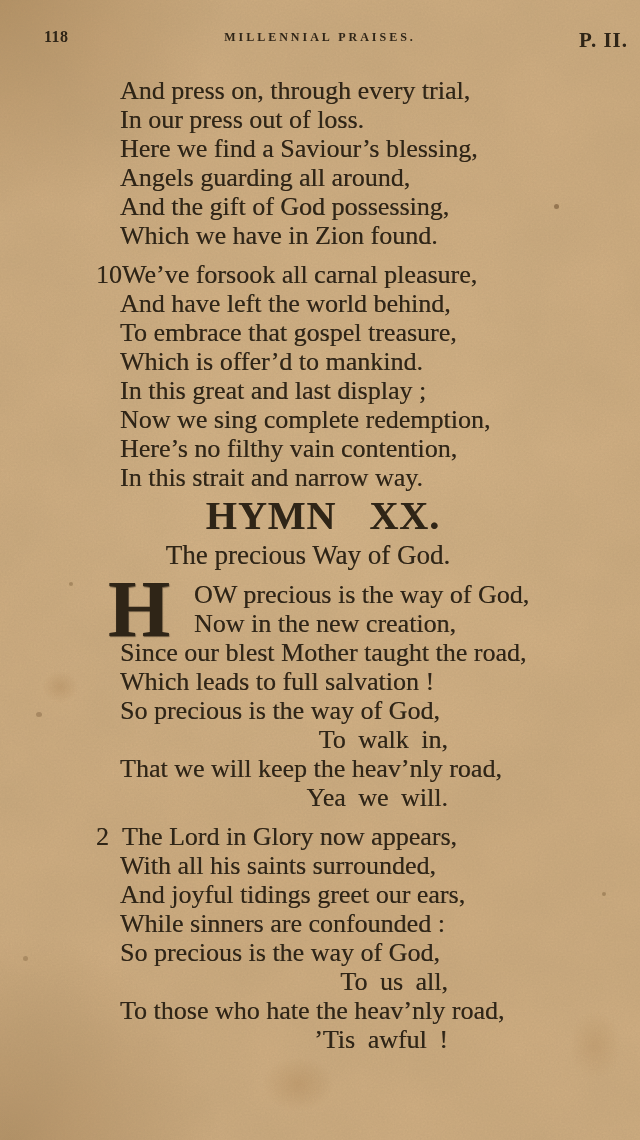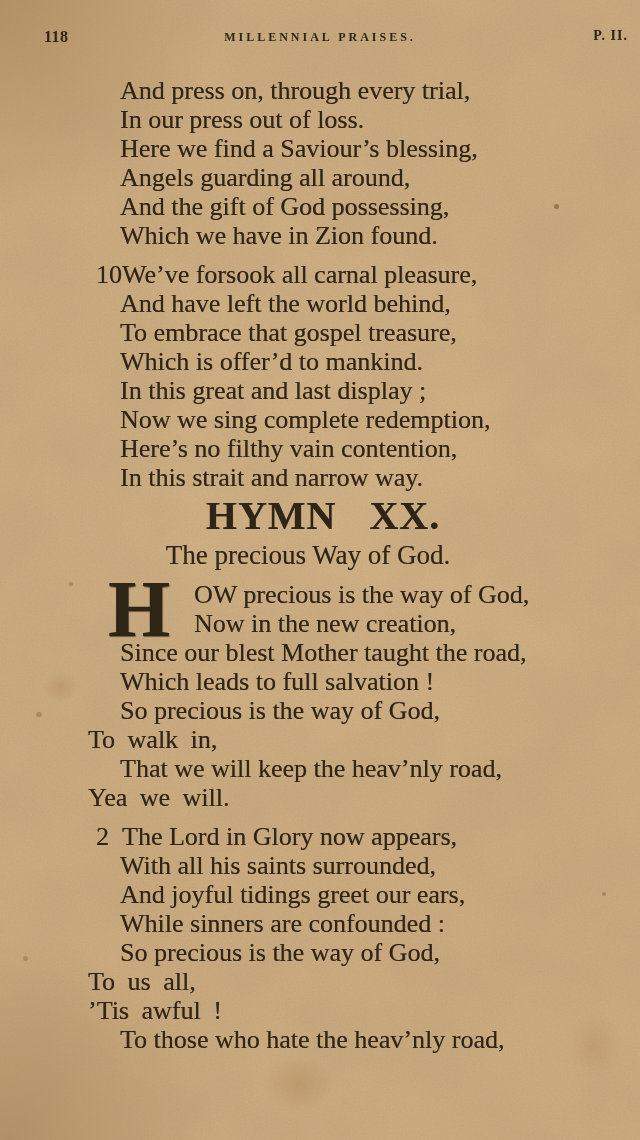--- a/index.html
+++ b/index.html
@@ -33,31 +33,31 @@
   .f3{left:36px;top:712px;width:6px;height:5px;background:rgba(86,58,28,.28);}
   .f4{left:602px;top:892px;width:4px;height:4px;background:rgba(86,58,28,.30);}
   .f5{left:23px;top:956px;width:5px;height:5px;background:rgba(86,58,28,.25);}
 
   
   .running-head{position:absolute;top:28px;left:0;width:100%;height:26px;
     font-weight:bold;letter-spacing:.5px;}
   .running-head .pageno{position:absolute;left:44px;top:0;font-size:16px;}
   .running-head .title{position:absolute;left:50%;top:2px;transform:translateX(-50%);
     font-size:12px;letter-spacing:3px;white-space:nowrap;}
-  .running-head .part{position:absolute;right:12px;top:0;font-size:14px;letter-spacing:1px;}
+  .running-head .part{position:absolute;right:12px;top:0;font-size:21px;letter-spacing:1px;}
 
   
   .poem{position:absolute;top:76px;left:88px;width:500px;
     font-size:26px;line-height:29px;}
   .line{white-space:nowrap;padding-left:32px;
     text-shadow:.3px .3px .6px rgba(47,37,23,.55);}
   .line .num:empty{display:none;}
   .line.stanza{padding-left:8px;margin-top:10px;}
   .line.stanza .num{display:inline-block;min-width:26px;}
-  .line.center{padding-left:0;width:360px;text-align:left;word-spacing:6px;}
+  .line.center{padding-left:0;width:360px;text-align:right;word-spacing:6px;}
   .hymn-heading{margin:8px 0 0 0;width:470px;text-align:center;
     font-size:40px;line-height:32px;font-weight:bold;letter-spacing:1px;
     white-space:pre;text-shadow:.3px .3px .6px rgba(47,37,23,.55);}
   .hymn-subtitle{margin-top:8px;width:440px;text-align:center;
     font-size:27px;line-height:30px;
     text-shadow:.3px .3px .6px rgba(47,37,23,.5);}
   .dropcap-block{position:relative;margin-top:10px;min-height:58px;}
   .dropcap-block .cap{position:absolute;left:20px;top:0;
     font-size:80px;line-height:58px;font-weight:bold;
     text-shadow:.5px .5px 1px rgba(47,37,23,.6);}
@@ -133,18 +133,18 @@
         <div class="line normal"><span class="txt">So precious is the way of God,</span></div>
         <div class="line center"><span class="txt">To walk in,</span></div>
         <div class="line normal"><span class="txt">That we will keep the heav’nly road,</span></div>
         <div class="line center"><span class="txt">Yea we will.</span></div>
         <div class="line stanza"><span class="num">2 </span><span class="txt">The Lord in Glory now appears,</span></div>
         <div class="line normal"><span class="txt">With all his saints surrounded,</span></div>
         <div class="line normal"><span class="txt">And joyful tidings greet our ears,</span></div>
         <div class="line normal"><span class="txt">While sinners are confounded :</span></div>
         <div class="line normal"><span class="txt">So precious is the way of God,</span></div>
         <div class="line center"><span class="txt">To us all,</span></div>
+        <div class="line normal"><span class="txt">To those who hate the heav’nly road,</span></div>
         <div class="line center"><span class="txt">’Tis awful !</span></div>
-        <div class="line normal"><span class="txt">To those who hate the heav’nly road,</span></div>
       </div>
 
   </main>
 </div>
 
 </body></html>

